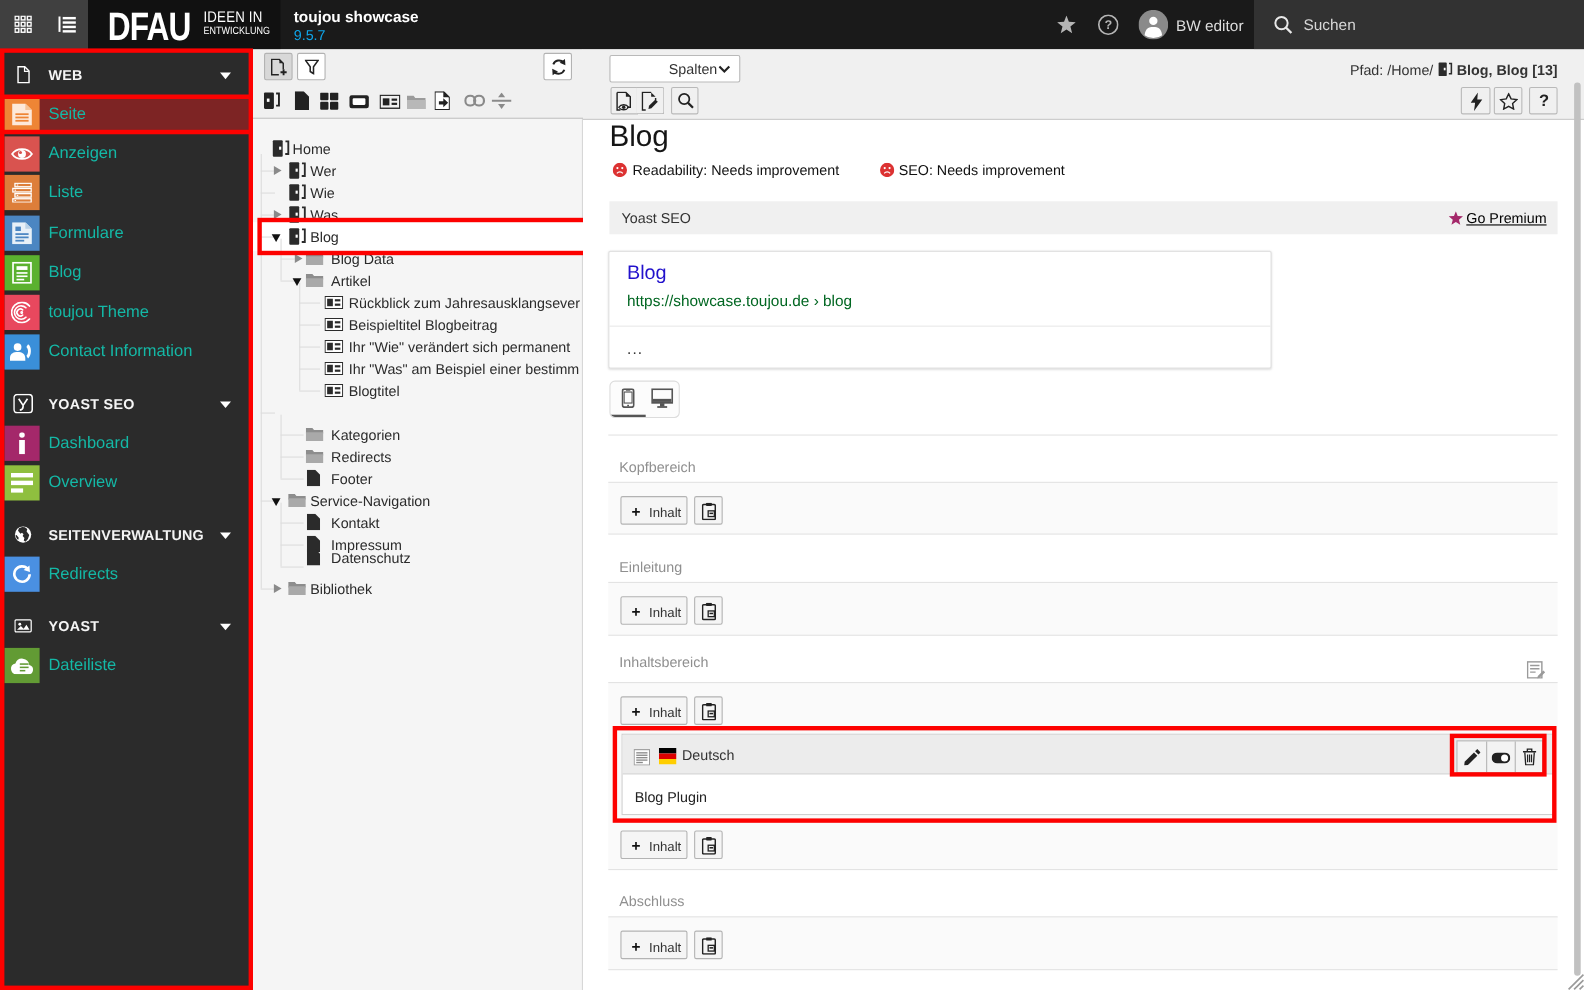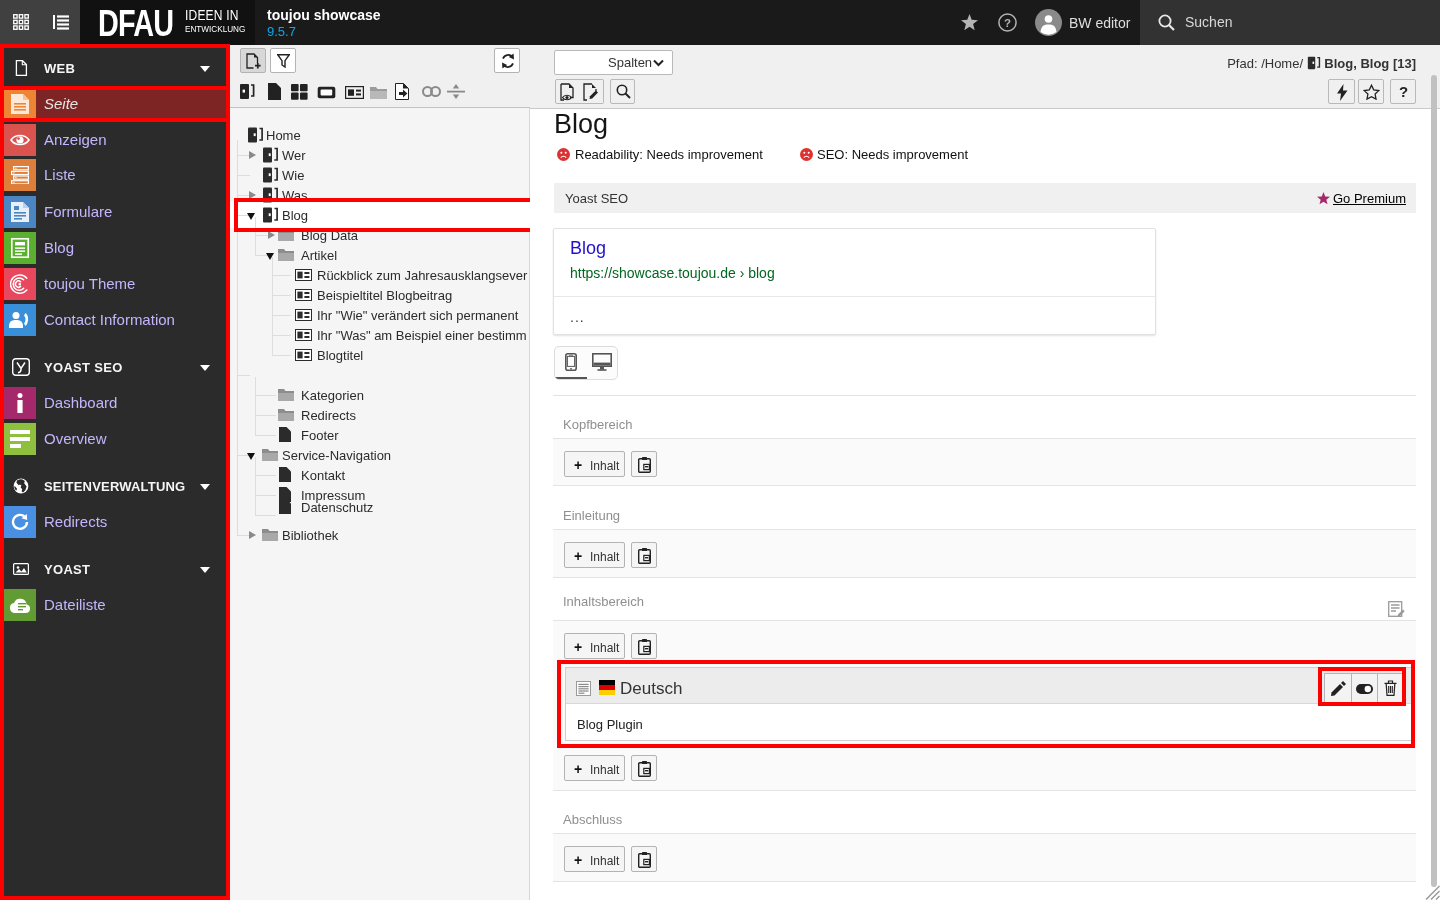--- a/index.html
+++ b/index.html
@@ -21,23 +21,23 @@
 #tb-search { position:absolute; left:1140px; top:0; width:300px; height:45px; background:#323232; }
 #tb-search span { position:absolute; left:45px; top:14px; color:#d8d8d8; font-size:14px; }
 
 
 #modmenu { position:absolute; left:0; top:45px; width:230px; height:855px; background:#2b2b2b; }
 .mm-head { position:absolute; left:0; width:230px; height:36px; }
 .mm-head .t { position:absolute; left:44px; top:11px; font-size:13px; font-weight:bold; color:#f5f5f5; letter-spacing:0.3px; }
 .mm-head .car { position:absolute; right:20px; top:16px; width:0; height:0; border-left:5px solid transparent; border-right:5px solid transparent; border-top:6px solid #fff; }
 .mm-item { position:absolute; left:0; width:230px; height:36px; }
 .mm-item .ic { position:absolute; left:4px; top:2px; width:32px; height:32px; }
-.mm-item .t { position:absolute; left:44px; top:9px; font-size:15px; color:#c4b5fd; }
+.mm-item .t { position:absolute; left:44px; top:9px; font-size:15px; color:#14b8a6; }
 .mm-item.active { background:#7d2424; }
-.mm-item.active .t { color:#e5e5e5;font-style:italic; }
+.mm-item.active .t { color:#14b8a6; }
 
 
 .red { position:absolute; border:4px solid #fd0100; }
 
 
 #tree { position:absolute; left:230px; top:45px; width:300px; height:855px; background:#f5f5f5; border-right:1px solid #d7d7d7; }
 #treebar { position:absolute; left:0; top:0; width:300px; height:63px; border-bottom:1px solid #c3c3c3; background:#f0f0f0; }
 .tbtn { position:absolute; top:3px; width:26px; height:25px; border:1px solid #b3b3b3; border-radius:2px; background:#fff; }
 .trow { position:absolute; left:0; width:300px; height:20px; font-size:13px; color:#2b2b2b; }
 .trow .lbl { position:absolute; top:3px; white-space:nowrap; }
@@ -758,21 +758,21 @@
           <rect x="2.4" y="7.2" width="10.2" height="1.2"></rect>
           <rect x="2.4" y="9.4" width="10.2" height="1.2"></rect>
           <rect x="2.4" y="11.6" width="6" height="1.2"></rect>
         </g>
       </svg>
     <svg class="abs" style="left:33px;top:12px" width="16" height="15" viewBox="0 0 16 15">
         <rect width="16" height="5" fill="#000"></rect>
         <rect y="5" width="16" height="5" fill="#d00"></rect>
         <rect y="10" width="16" height="5" fill="#ffce00"></rect>
       </svg>
-    <div class="abs" style="left:54px;top:11px;font-size:17px;color:#333">Deutsch</div>
+    <div class="abs" style="left:54px;top:11px;font-size:13px;color:#333">Deutsch</div>
     <div class="abs" style="left:758px;top:5px;width:79px;height:30px;border:1px solid #b5b5b5;background:#f3f3f3">
       <div class="abs" style="left:26px;top:0;width:1px;height:28px;background:#b5b5b5"></div>
       <div class="abs" style="left:52px;top:0;width:1px;height:28px;background:#b5b5b5"></div>
       <svg class="abs" style="left:6px;top:7px" width="15" height="15" viewBox="0 0 15 15">
           <path fill="#222" d="M0.5 11.5 L9 3 L12 6 L3.5 14.5 L0 15 Z"></path>
           <path fill="#222" d="M10 2 L12 0 L15 3 L13 5 Z"></path>
         </svg>
       <svg class="abs" style="left:31px;top:10px" width="17" height="10" viewBox="0 0 17 10">
           <rect width="17" height="10" rx="5" fill="#222"></rect>
           <circle cx="11.8" cy="5" r="3.2" fill="#fff"></circle>

